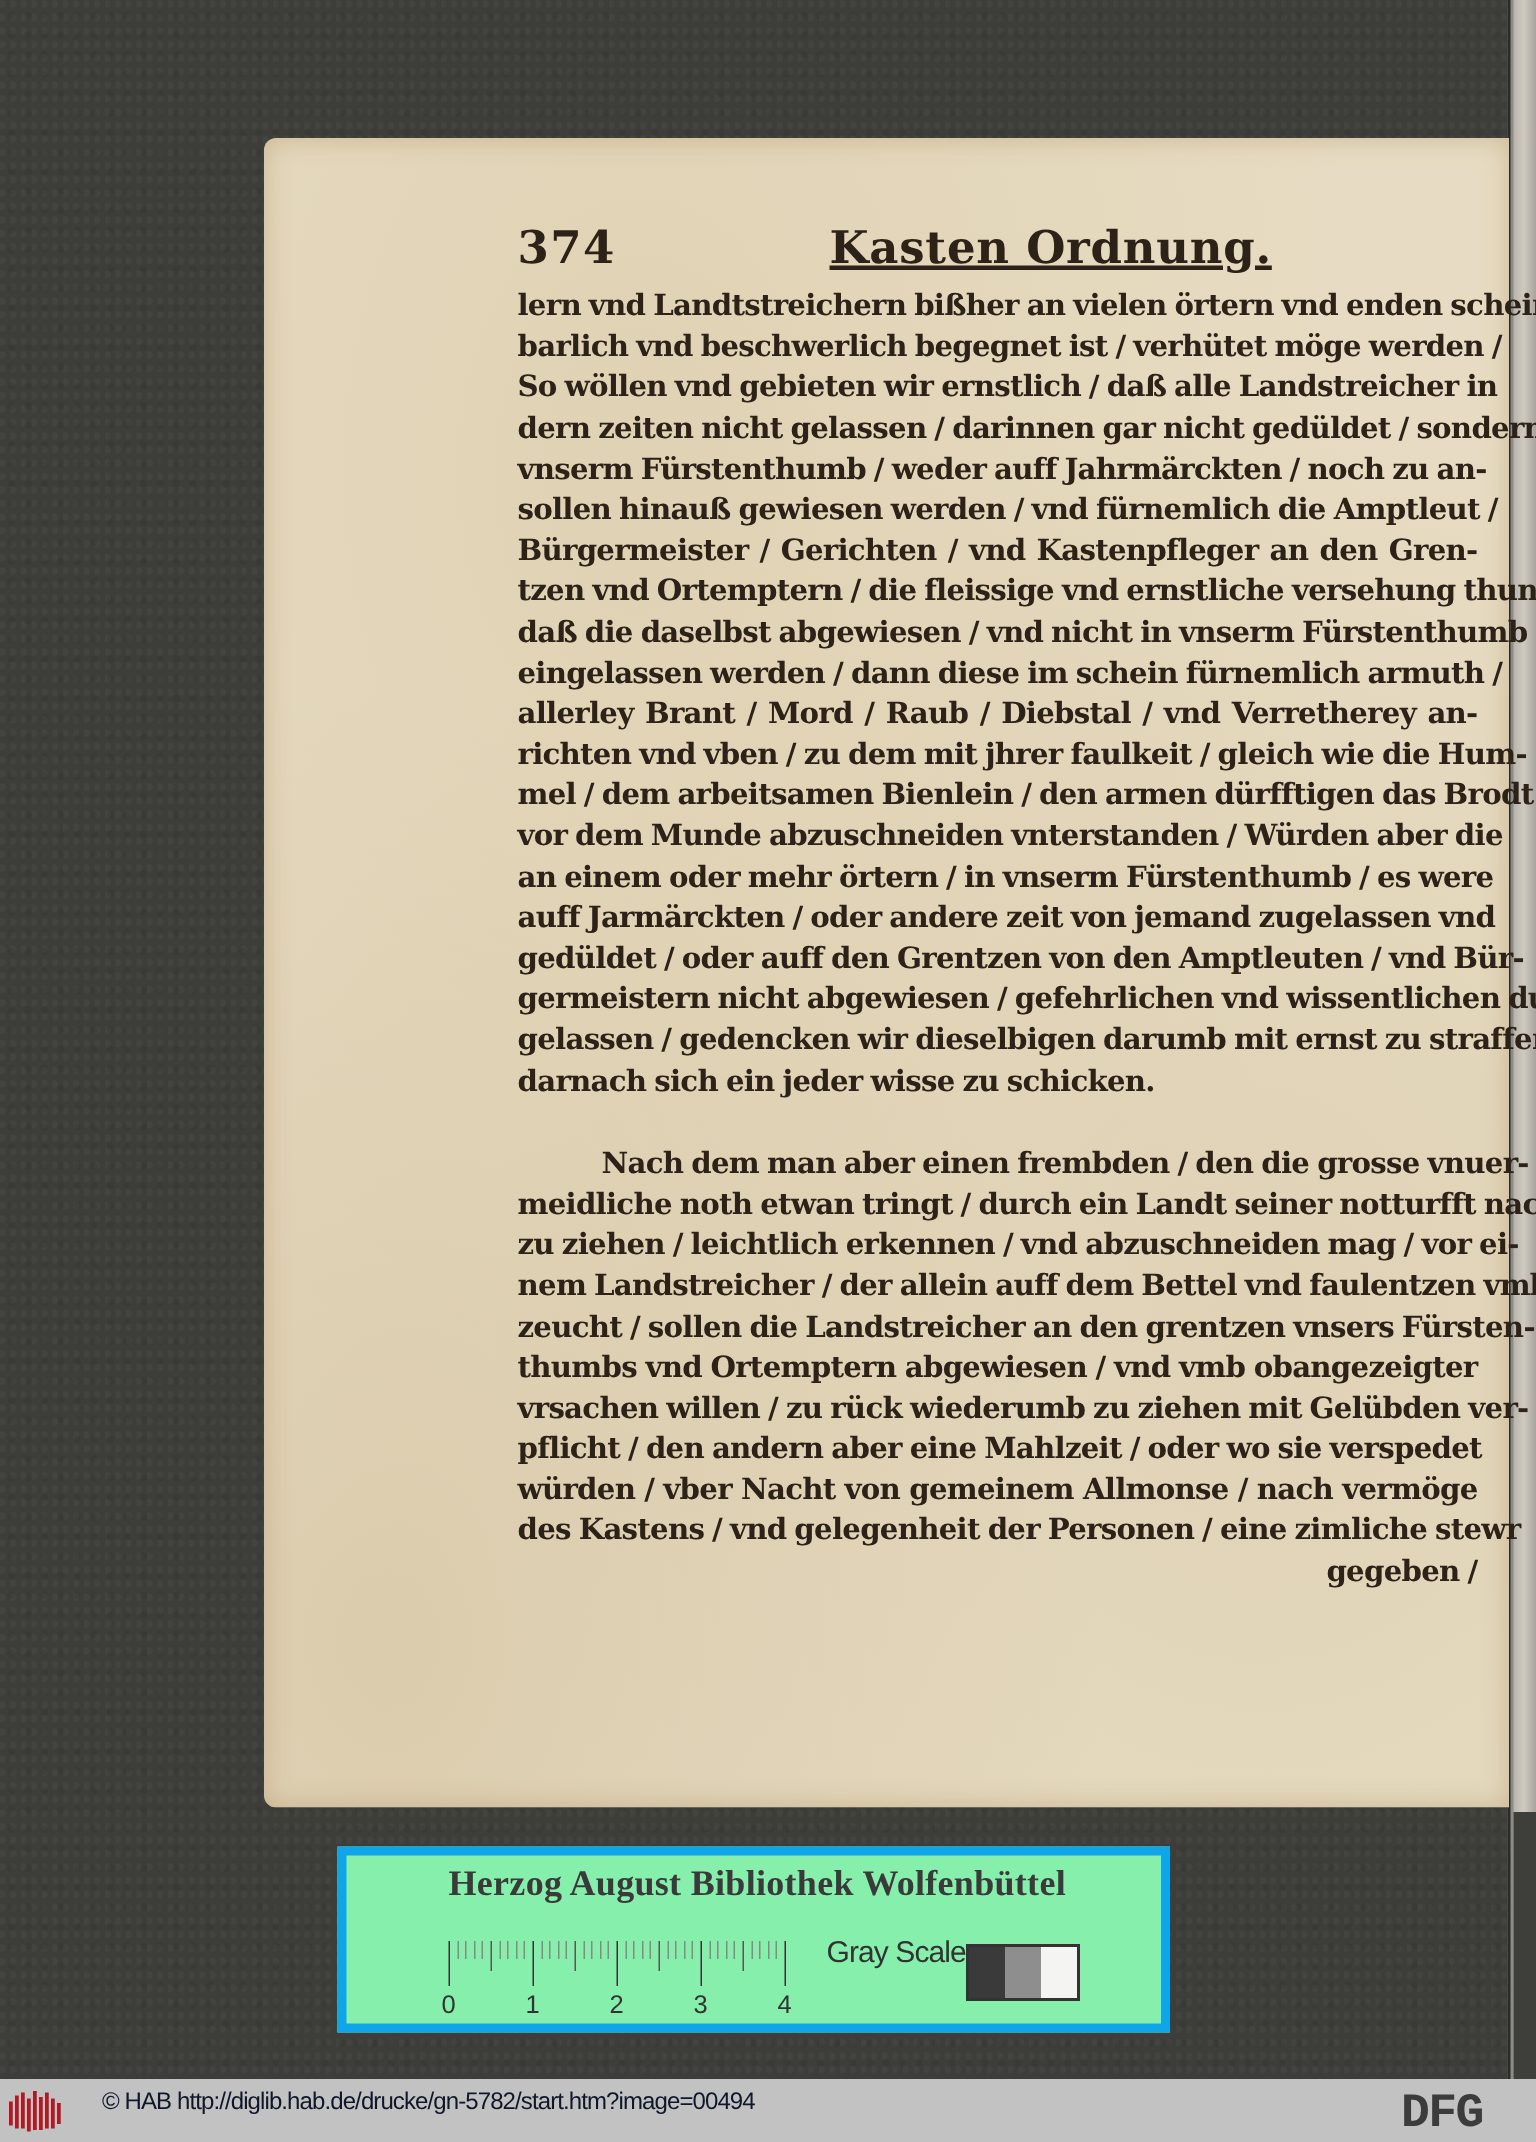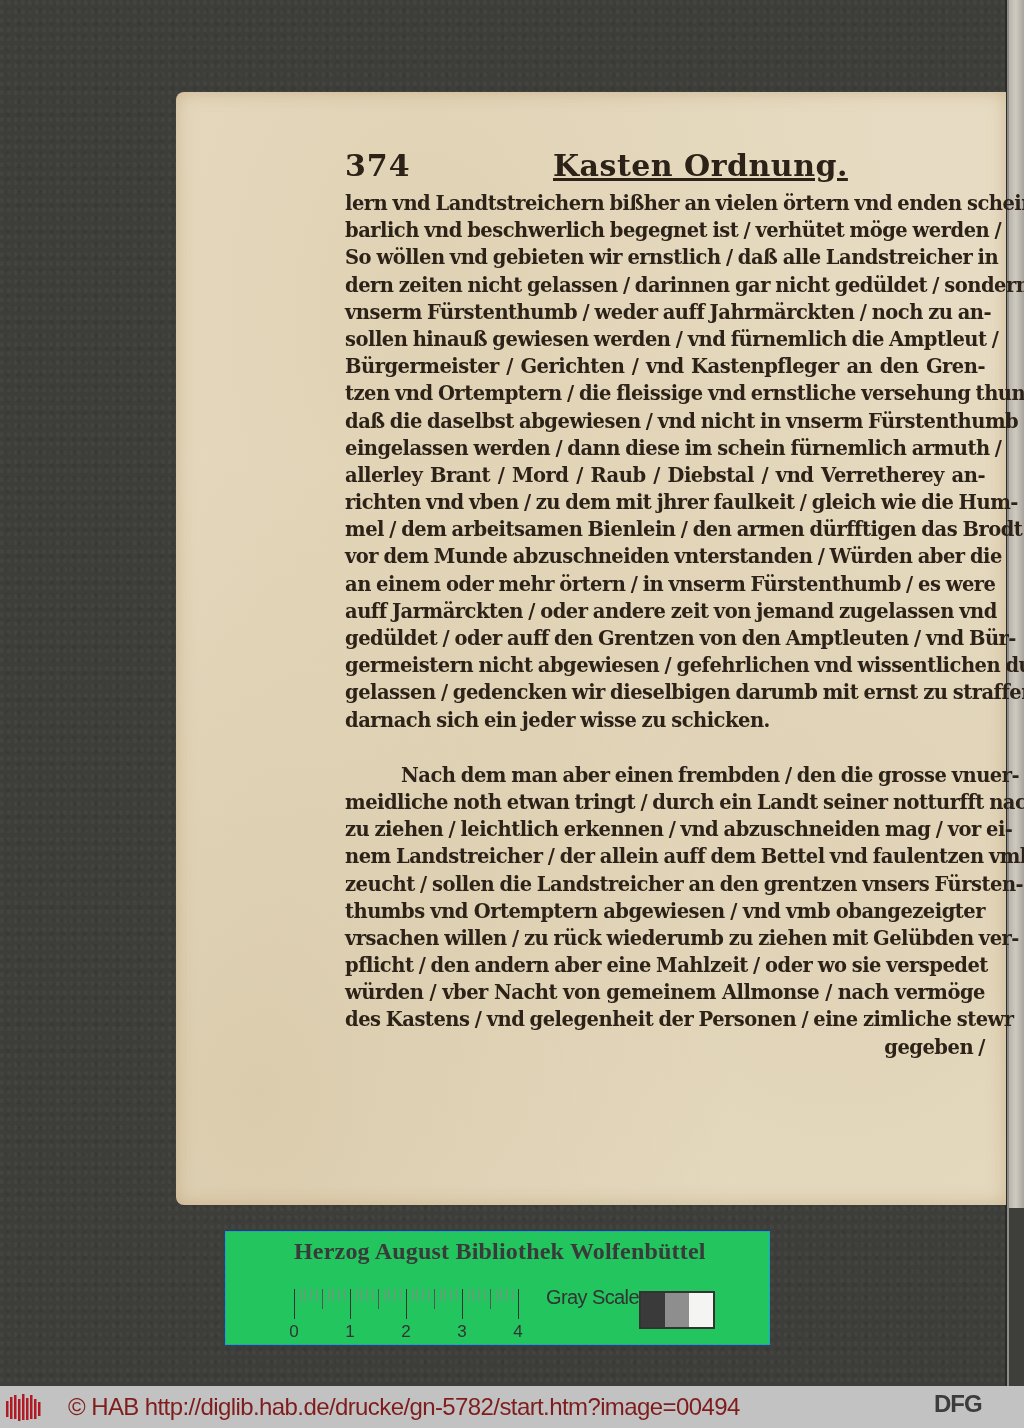--- a/index.html
+++ b/index.html
@@ -63,22 +63,22 @@
     white-space: nowrap; text-align: justify; text-align-last: justify;
     letter-spacing: -0.5px; word-spacing: -1px;
   }
   .line.last { text-align-last: left; }
   .para-gap { height: 28px; }
   .line.indent { padding-left: 56px; }
   .line.catchword { text-align-last: right; }
 
   .color-card {
     position: absolute; left: 225px; top: 1231px; width: 543px; height: 112px;
-    background: #22c55e;
-    border: 1px solid #0ea5e9;
+    background: #86efac;
+    border: 6px solid #0ea5e9;
   }
   .card-title {
     position: absolute; left: 68px; top: 6px;
     font-family: "Liberation Serif", serif; font-weight: bold;
     font-size: 24px; color: #3a3a3a; letter-spacing: 0.2px;
   }
   .ruler {
     position: absolute; left: 68px; top: 57px; width: 226px; height: 50px;
   }
   .tick {
@@ -104,27 +104,27 @@
 
   .footer {
     position: absolute; left: 0; top: 1386px; width: 1024px; height: 42px;
     background: #c2c2c2;
   }
   .hab-logo {
     position: absolute; left: 4px; top: 7px; width: 40px; height: 30px;
   }
   .footer-text {
     position: absolute; left: 68px; top: 7px;
-    font-family: "Liberation Sans", sans-serif; font-size: 24px; color: #7f1d1d;
+    font-family: "Liberation Sans", sans-serif; font-size: 16px; color: #0f172a;
     letter-spacing: -0.6px;
   }
   .dfg-logo {
     position: absolute; left: 934px; top: 4px;
-    font-family: Liberation Sans, sans-serif; font-weight: bold;
-    font-size: 24px; color: #3c3c3c; letter-spacing: -1px;
+    font-family: Liberation Mono, monospace; font-weight: bold;
+    font-size: 32px; color: #3c3c3c; letter-spacing: -1px;
   }
 </style>
 </head>
 <body>
 
 <div class="backdrop"></div>
 <div class="right-strip">
   <div class="glass"></div>
   <div class="lower"></div>
 </div>

